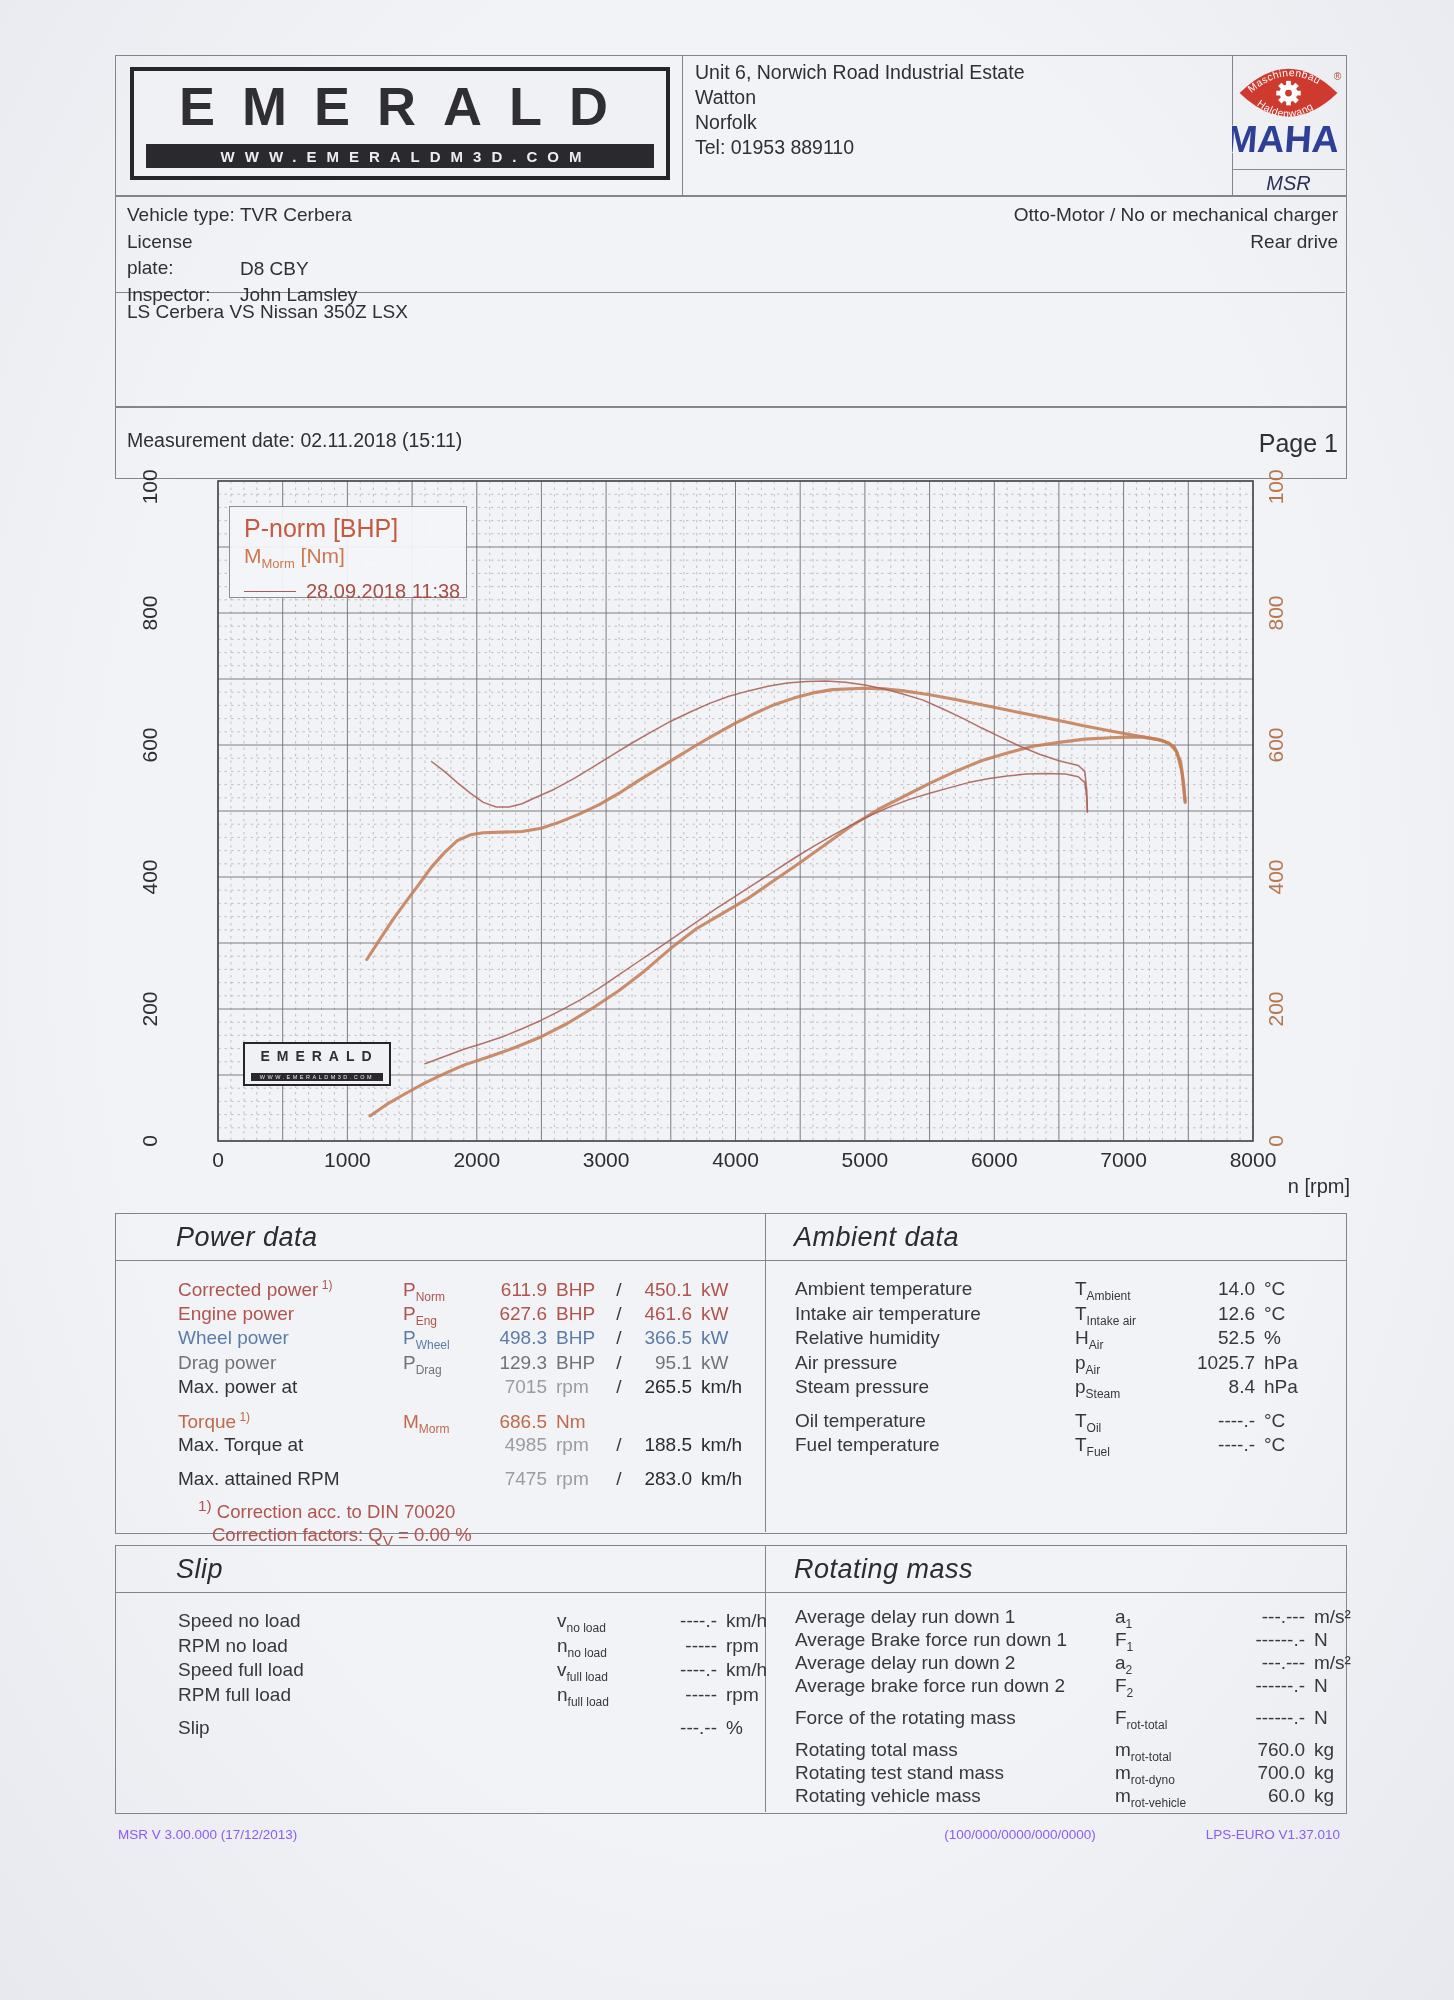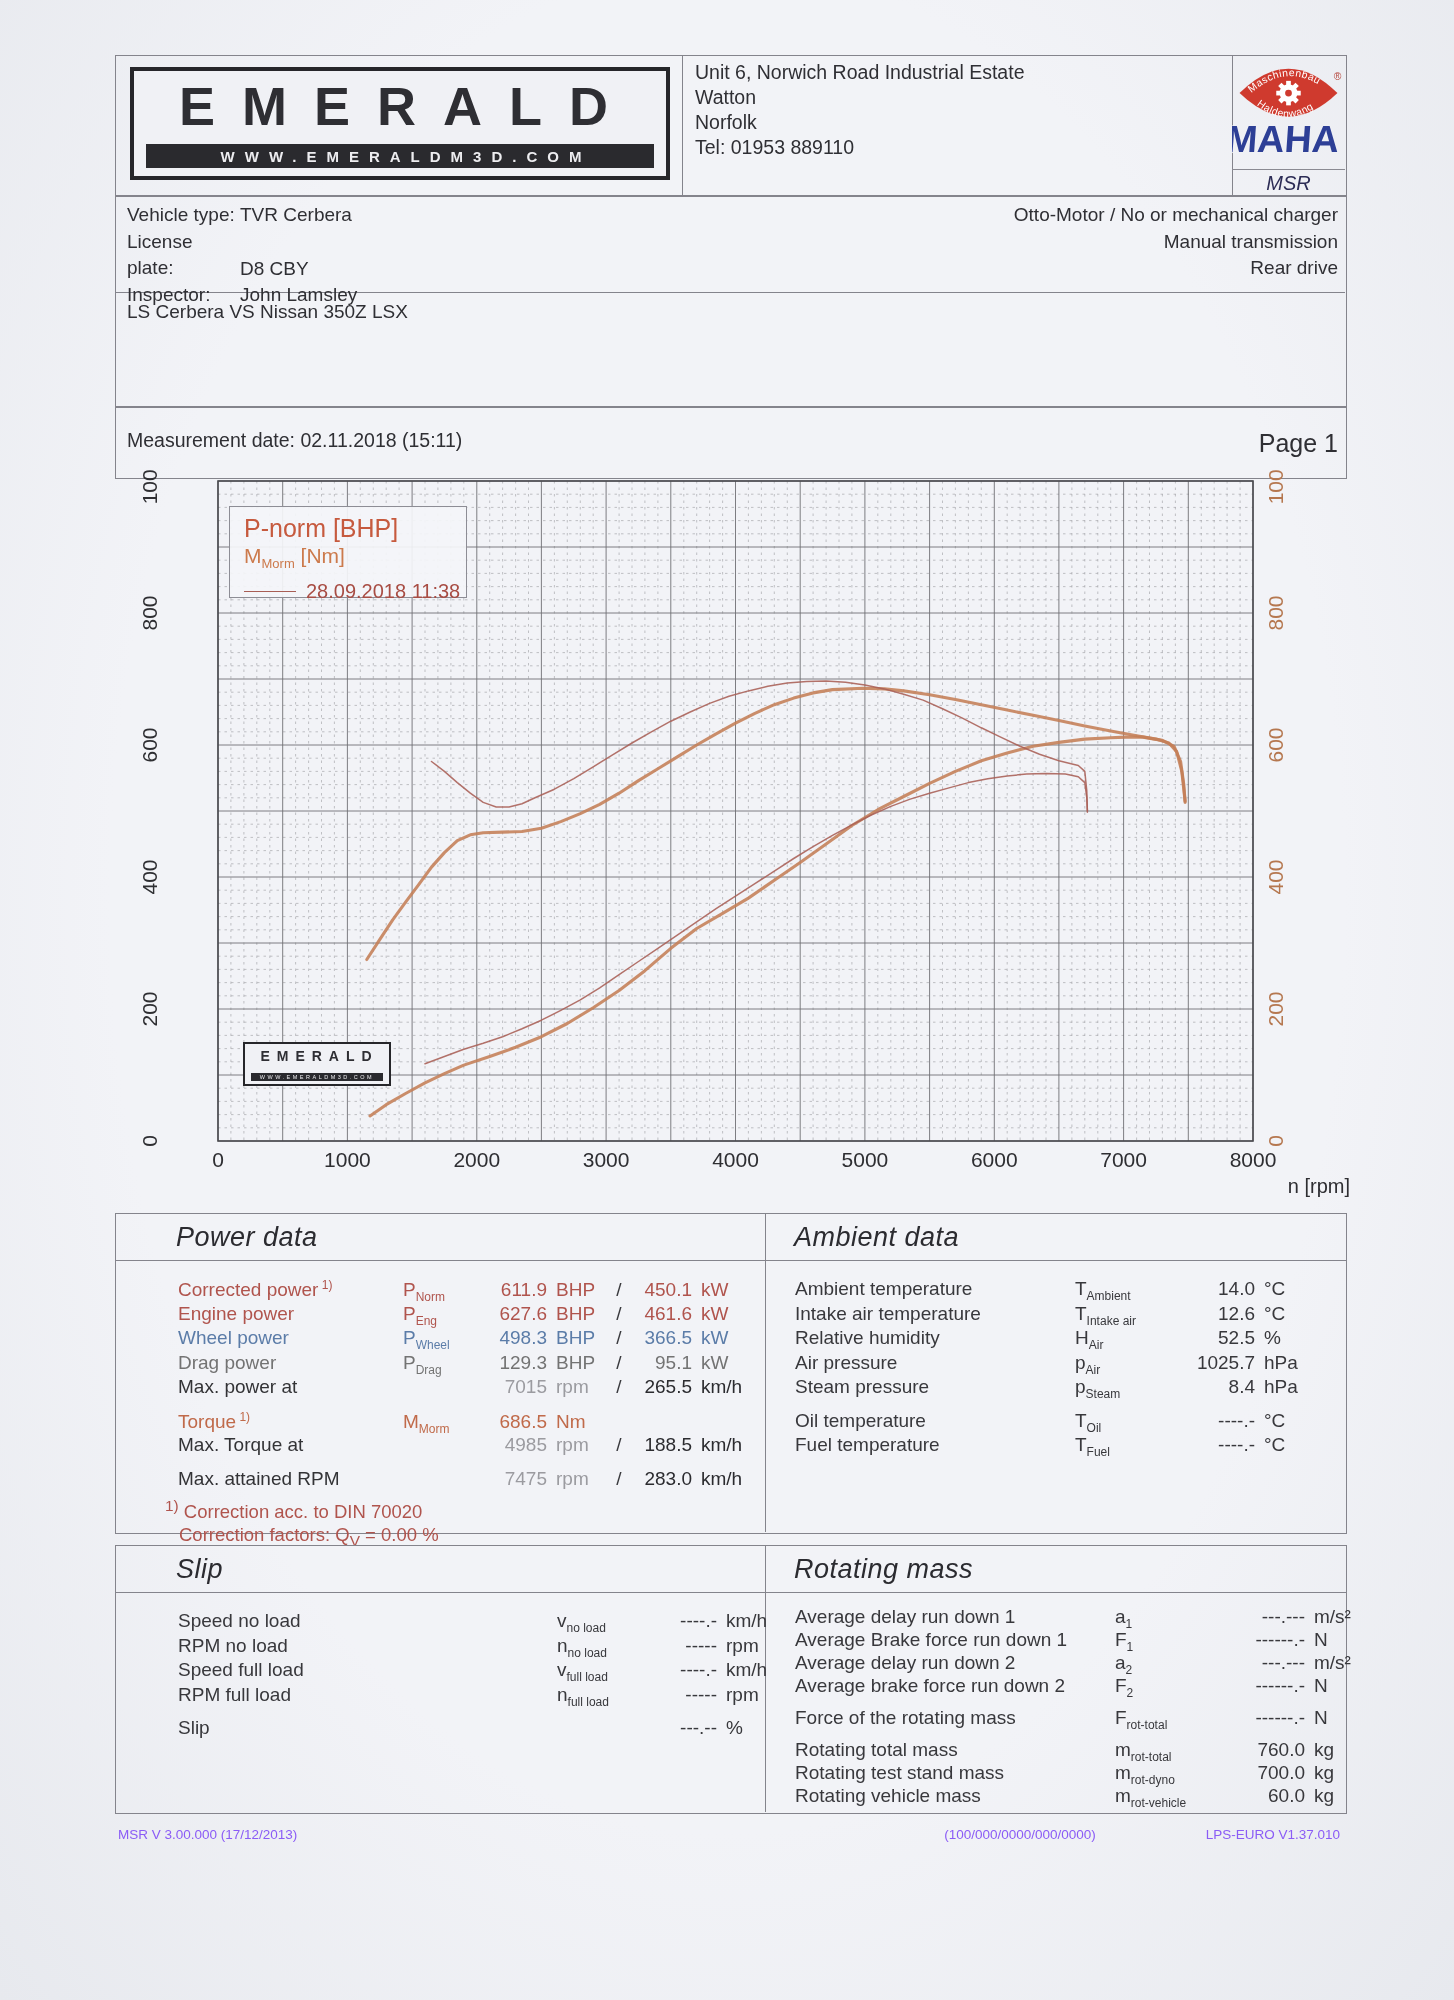--- a/index.html
+++ b/index.html
@@ -50,21 +50,21 @@
   .sec-slip .lbl{width:332px;} .sec-slip .sym{width:110px;margin-left:47px;} .sec-slip .v1{width:50px;}
   .sec-rot .lbl{width:320px;} .sec-rot .sym{width:105px;} .sec-rot .v1{width:85px;}
   
   .c-red .lbl,.c-red .sym,.c-red .v,.c-red .u{color:#b0544d;}
   .c-orange .lbl,.c-orange .sym,.c-orange .v,.c-orange .u{color:#c06a4a;}
   .c-blue .lbl,.c-blue .sym,.c-blue .v,.c-blue .u{color:#5b7ca8;}
   .c-green .lbl,.c-green .sym,.c-green .v,.c-green .u{color:#737373;}
   .c-mixed .lbl{color:#333336;} .c-mixed .v1,.c-mixed .u1{color:#9b9ba0;}
   .c-mixed .v2,.c-mixed .u2{color:#2b2b2f;}
   .c-plain .lbl,.c-plain .sym,.c-plain .v,.c-plain .u{color:#38383c;}
-  .fnote{font-size:18.5px;color:#b0544d;line-height:23px;}
+  .fnote{font-size:18.5px;color:#b0544d;line-height:23px;margin-left:33px;}
 
   
   .legend{position:absolute;left:229px;top:506px;width:238px;height:92px;background:rgba(244,245,249,.92);
     border:1.5px solid #8d8d95;padding:8px 0 0 14px;box-sizing:border-box;z-index:5;}
   .lg1{font-size:25px;color:#c65a3e;line-height:27px;}
   .lg2{font-size:21px;color:#cc7a4c;line-height:27px;}
   .lg2 sub{font-size:13px;}
   .lg3{font-size:20px;color:#a84d44;line-height:28px;display:flex;align-items:center;}
   .sw{display:inline-block;width:52px;border-top:1.6px solid #a85e55;margin-right:10px;}
   .wmark{position:absolute;left:243px;top:1042px;width:148px;height:44px;border:2px solid #26262a;
@@ -124,21 +124,20 @@
 <div class="hline" style="left:115px;top:292px;width:1230px;"></div>
 
 <div class="abs" id="vehicle-rows" style="left:127px;top:202px;">
     <div class="vrow" style="position: static;"><span class="vlabel">Vehicle type:</span><span class="vval">TVR Cerbera</span></div>
     <div class="vrow" style="position: static;"><span class="vlabel">License plate:</span><span class="vval">D8 CBY</span></div>
     <div class="vrow" style="position: static;"><span class="vlabel">Inspector:</span><span class="vval">John Lamsley</span></div>
   </div>
 
 <div class="abs vright" style="left:845px;top:202px;width:493px;">
   <div>Otto-Motor / No or mechanical charger</div>
-  <div>Manual transmission</div>
   <div>Rear drive</div>
 </div>
 
 <div class="abs" style="left:127px;top:301px;font-size:19px;color:#2f2f34;">LS Cerbera VS Nissan 350Z LSX</div>
 
 <div class="box" style="left:115px;top:406px;width:1230px;height:71px;"></div>
 <div class="abs" style="left:127px;top:429px;font-size:19.5px;color:#2f2f34;">Measurement date: 02.11.2018 (15:11)</div>
 <div class="abs" style="left:1190px;top:429px;width:148px;text-align:right;font-size:25px;color:#2f2f34;">Page 1</div>
 
 <svg class="abs" id="chart" style="left:115px;top:470px;" width="1240" height="745" viewBox="0 0 1240 745">

